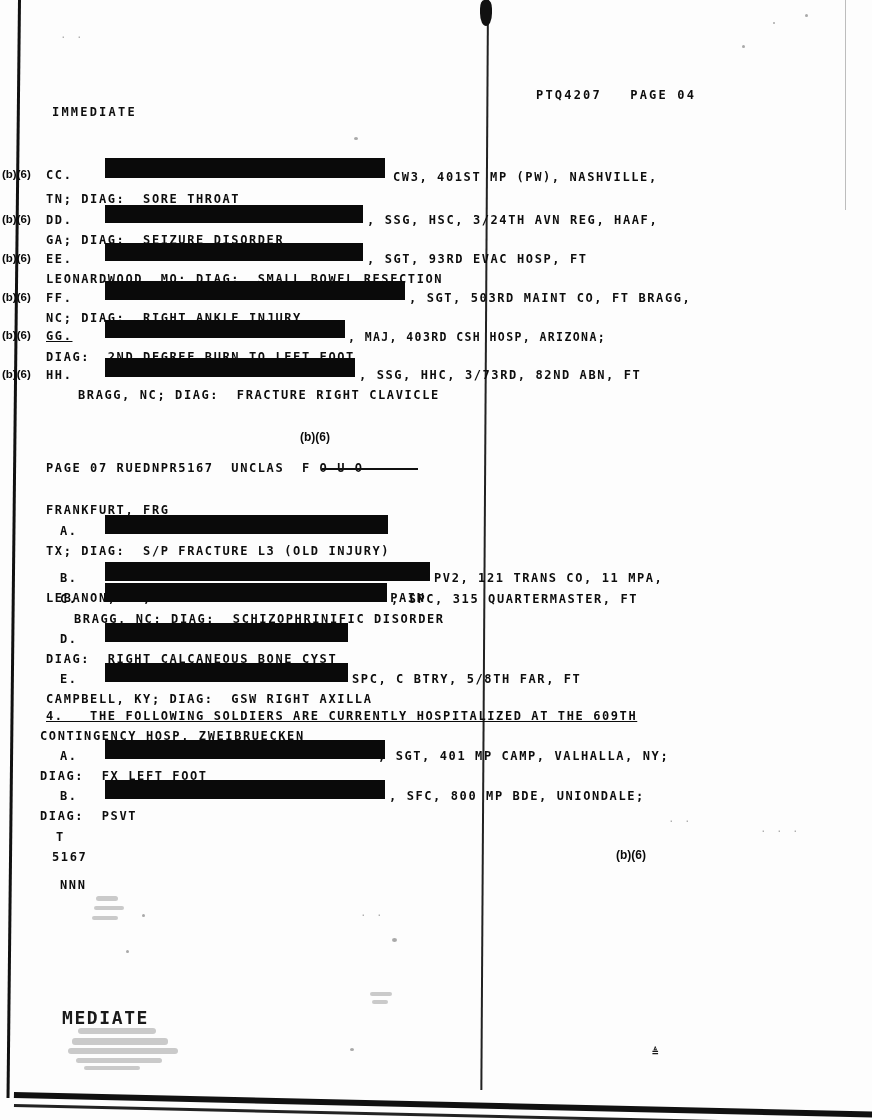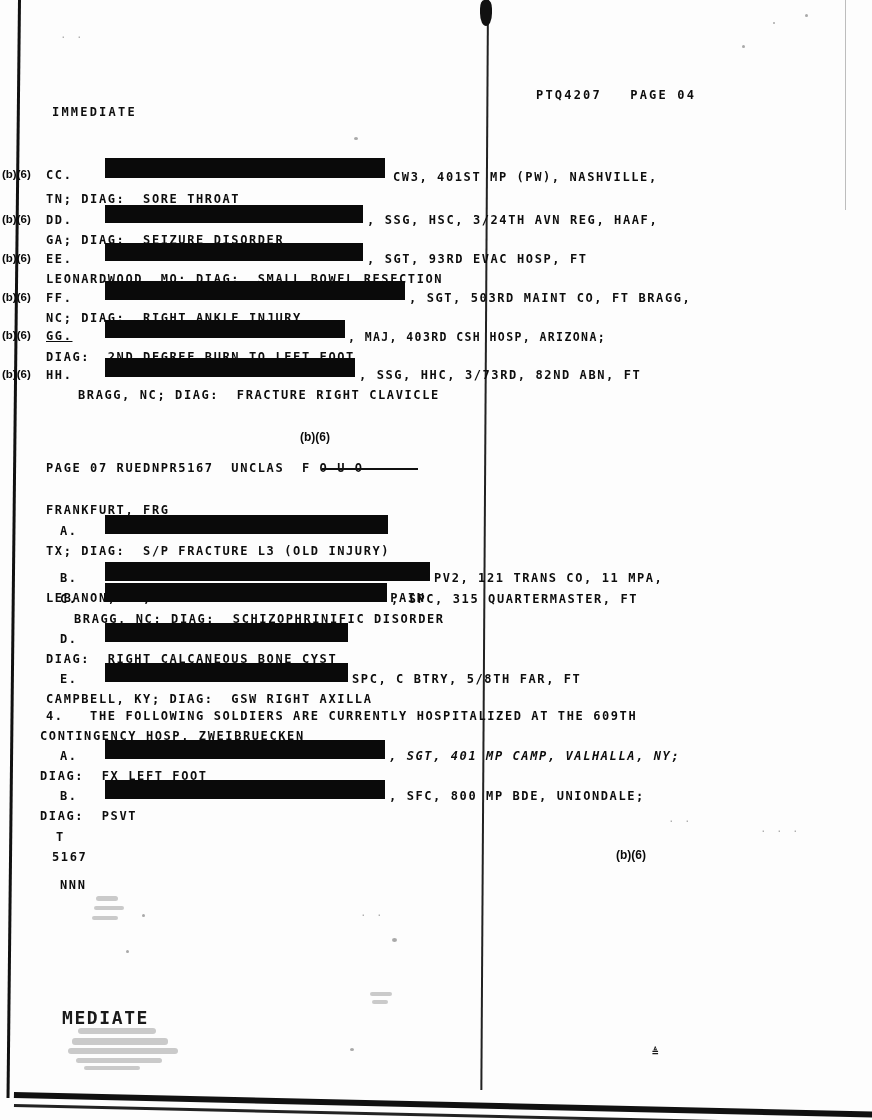--- a/index.html
+++ b/index.html
@@ -226,26 +226,26 @@
 
   <div class="tt" style="left:60px; top:632px;">D.</div>
   <div class="redact" style="left:105px; top:623px; width:243px; height:19px;"></div>
   <div class="tt" style="left:46px; top:652px;">DIAG:  RIGHT CALCANEOUS BONE CYST</div>
 
   <div class="tt" style="left:60px; top:672px;">E.</div>
   <div class="redact" style="left:105px; top:663px; width:243px; height:19px;"></div>
   <div class="tt" style="left:352px; top:672px;">SPC, C BTRY, 5/8TH FAR, FT</div>
   <div class="tt" style="left:46px; top:692px;">CAMPBELL, KY; DIAG:  GSW RIGHT AXILLA</div>
 
-  <div class="tt" style="left:46px; top:709px;">4.   THE FOLLOWING SOLDIERS ARE CURRENTLY HOSPITALIZED AT THE 609TH</div>
+  <div class="tt" style="left:46px; top:709px;text-decoration:underline;">4.   THE FOLLOWING SOLDIERS ARE CURRENTLY HOSPITALIZED AT THE 609TH</div>
   <div class="tt" style="left:40px; top:729px;">CONTINGENCY HOSP, ZWEIBRUECKEN</div>
 
   <div class="tt" style="left:60px; top:749px;">A.</div>
   <div class="redact" style="left:105px; top:740px; width:280px; height:19px;"></div>
-  <div class="tt" style="left:389px; top:749px;font-style:italic;">, SGT, 401 MP CAMP, VALHALLA, NY;</div>
+  <div class="tt" style="left:378px; top:749px;">, SGT, 401 MP CAMP, VALHALLA, NY;</div>
   <div class="tt" style="left:40px; top:769px;">DIAG:  FX LEFT FOOT</div>
 
   <div class="tt" style="left:60px; top:789px;">B.</div>
   <div class="redact" style="left:105px; top:780px; width:280px; height:19px;"></div>
   <div class="tt" style="left:389px; top:789px;">, SFC, 800 MP BDE, UNIONDALE;</div>
   <div class="tt" style="left:40px; top:809px;">DIAG:  PSVT</div>
 
   <div class="tt" style="left:56px; top:830px;">T</div>
   <div class="tt" style="left:52px; top:850px;">5167</div>
 

